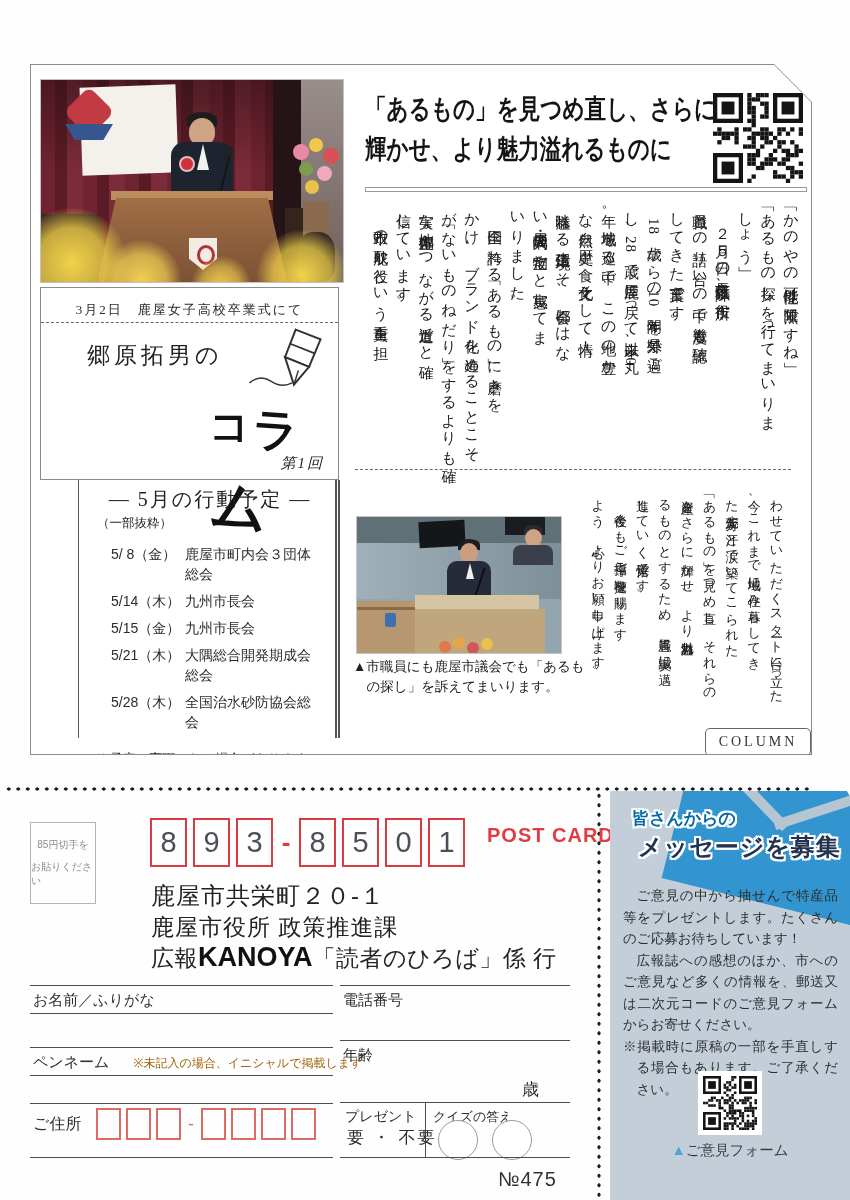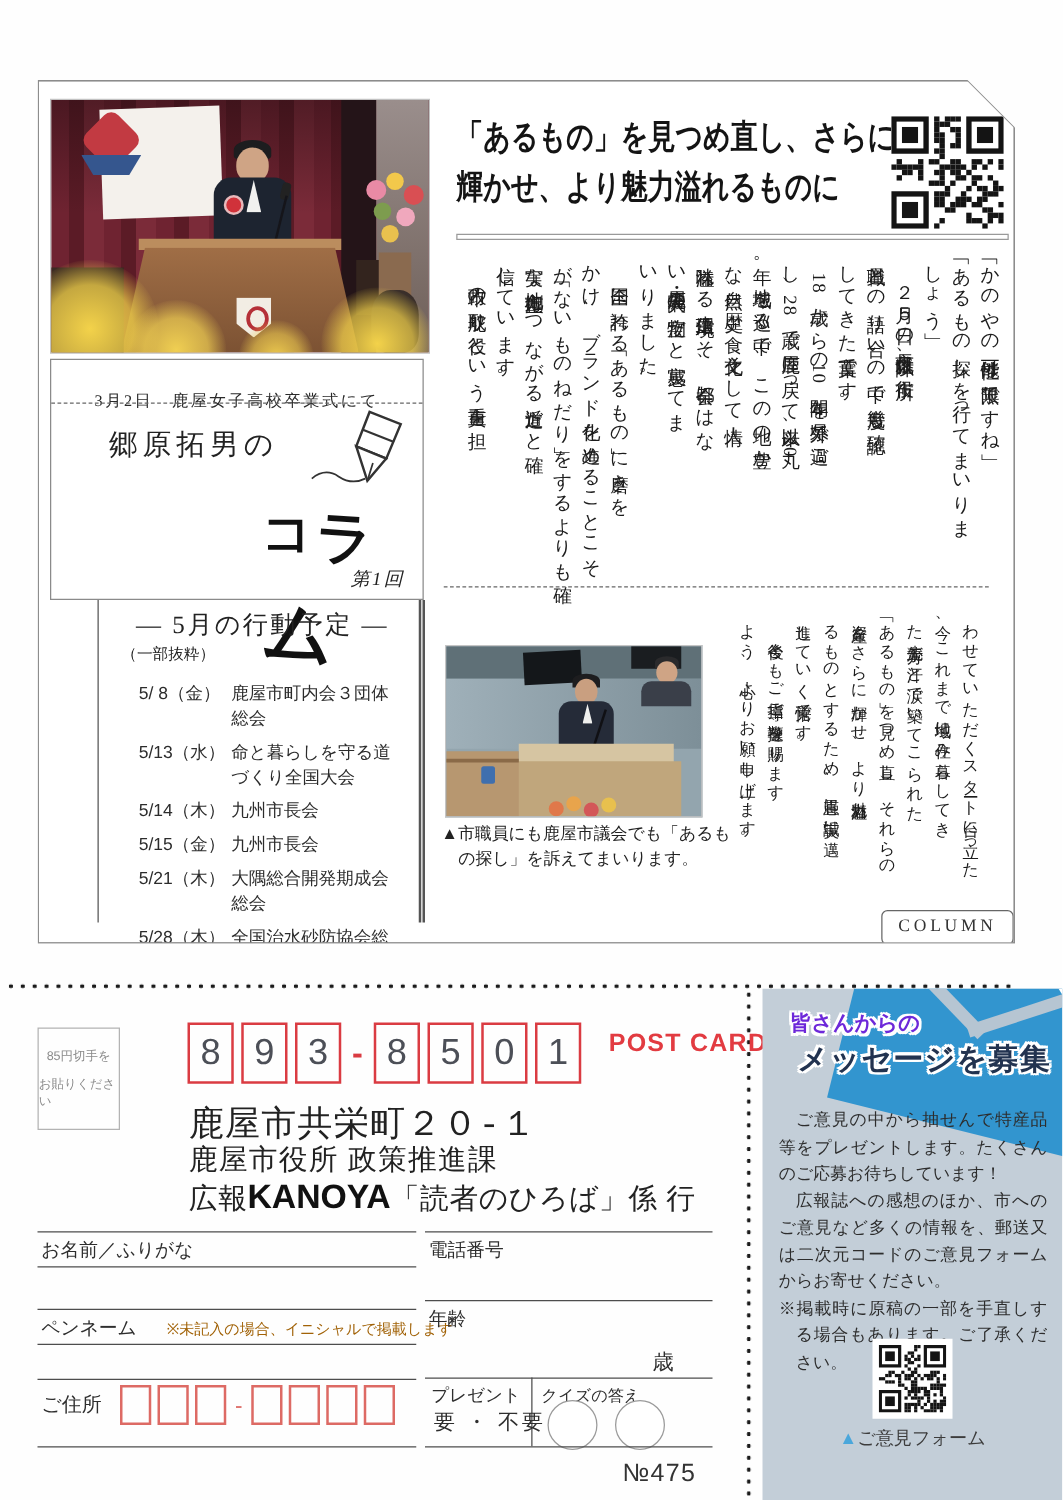--- a/index.html
+++ b/index.html
@@ -40,21 +40,21 @@
       clip-path:polygon(0 0,100% 0,100% 65%,50% 100%,0 65%);}
   .p1-crestring{position:absolute;left:156px;top:165px;width:12px;height:14px;border:3px solid #b53038;border-radius:50%;}
   .p1-flower{position:absolute;border-radius:50%;}
   .p1-arr{position:absolute;left:250px;top:58px;width:52px;height:64px;}
   .p1-arr i{position:absolute;border-radius:50%;}
   .p1-pedestal{position:absolute;left:262px;top:122px;width:26px;height:58px;background:#8a6a4f;}
   .p1-vase{position:absolute;left:256px;top:152px;width:38px;height:50px;background:#3a2f2a;border-radius:40% 40% 30% 30%;}
 
   
   .info-box{position:absolute;left:9px;top:222px;width:297px;height:191px;border:1px solid #8a8a8a;background:#fff;}
-  .photo1-caption{margin-top:24px;text-align:center;font-size:13px;letter-spacing:2px;color:#2a2a2a;}
+  .photo1-caption{margin-top:13px;text-align:center;font-size:13px;letter-spacing:2px;color:#2a2a2a;}
   .info-dash{position:absolute;left:0;top:34px;width:100%;border-top:1px dashed #666;}
   .col-author{position:absolute;left:22px;top:52px;font-size:23px;letter-spacing:4px;color:#222;margin-left:24px;}
   .col-name-main{position:absolute;left:14px;top:80px;font-size:66px;font-weight:600;letter-spacing:2px;color:#111;line-height:1;}
   .col-name-sub{position:absolute;left:168px;top:106px;color:#111;}
   .col-name-sub span{display:inline-block;font-weight:600;}
   .col-name-sub span:nth-child(1){font-size:40px;}
   .col-name-sub span:nth-child(2){font-size:46px;margin-left:2px;transform:translateY(6px) rotate(4deg);}
   .col-name-sub span:nth-child(3){font-size:56px;margin-left:2px;transform:translateY(14px) rotate(8deg);}
   .col-episode{position:absolute;right:14px;bottom:6px;font-size:15px;letter-spacing:2px;color:#222;font-style:italic;}
   .pen-icon{position:absolute;left:196px;top:38px;width:96px;height:80px;}
@@ -120,21 +120,21 @@
       background-image:radial-gradient(circle,#1b1b1b 1.5px,transparent 1.7px);background-size:4px 9.5px;background-repeat:repeat-y;}
 
   
   .stamp-box{position:absolute;left:30px;top:822px;width:64px;height:80px;border:1px solid #b3b3b3;
       display:flex;flex-direction:column;align-items:center;justify-content:center;gap:8px;
       font-size:10px;color:#8a8a8a;}
   .postal-row{position:absolute;left:150px;top:818px;display:flex;align-items:center;gap:6px;}
   .postal-box{width:33px;height:45px;border:2px solid #da3b42;display:flex;align-items:center;justify-content:center;
       font-size:29px;color:#4c4f57;}
   .postal-hyphen{width:14px;text-align:center;font-size:26px;color:#da3b42;font-weight:bold;}
-  .addr1{position:absolute;left:151px;top:880px;font-size:28px;letter-spacing:1px;color:#222;font-family:Liberation Mono, monospace;}
+  .addr1{position:absolute;left:151px;top:880px;font-size:24px;letter-spacing:1px;color:#222;}
   .addr2{position:absolute;left:151px;top:912px;font-size:23px;letter-spacing:1px;color:#222;}
   .addr3{position:absolute;left:151px;top:942px;font-size:23px;letter-spacing:0.5px;color:#222;display:flex;align-items:baseline;}
   .addr3 .brand{font-size:27px;font-weight:bold;letter-spacing:0;color:#111;}
   .postcard-label{position:absolute;left:487px;top:824px;font-size:20px;font-weight:bold;letter-spacing:1px;color:#e23b41;}
 
   .fline{position:absolute;height:0;border-top:1px solid #4d4d4d;}
   .flabel{position:absolute;font-size:15px;color:#2e2e2e;}
   .fnote{font-size:12px;color:#a16207;margin-left:24px;}
   .addr-code-row{position:absolute;left:96px;top:1108px;display:flex;align-items:center;gap:5px;}
   .addr-code-box{width:21px;height:28px;border:2px solid #dd6a64;}
@@ -145,21 +145,21 @@
   .quiz-circle{position:absolute;width:38px;height:38px;border:1px solid #9a9a9a;border-radius:50%;background:#fff;}
   .issue-no{position:absolute;left:498px;top:1168px;font-size:20px;color:#333;letter-spacing:1px;}
 
   
   .feedback{position:absolute;left:610px;top:791px;width:240px;height:409px;background:#c3ced8;overflow:hidden;}
   .env{position:absolute;top:-38px;right:-32px;width:205px;height:152px;transform:rotate(14deg);}
   .env-body{position:absolute;inset:0;background:#3295cf;}
   .env-flap-l{position:absolute;left:-12px;top:34px;width:130px;height:10px;background:#b6c5d2;transform:rotate(32deg);}
   .env-flap-r{position:absolute;right:-12px;top:34px;width:130px;height:10px;background:#b6c5d2;transform:rotate(-32deg);}
   .env-paper{position:absolute;right:-30px;top:-34px;width:78px;height:78px;background:#fff;transform:rotate(45deg);}
-  .fb-h1{position:absolute;left:22px;top:16px;font-size:17px;font-weight:bold;color:#6d28d9;
+  .fb-h1{position:absolute;left:22px;top:16px;font-size:17px;font-weight:bold;color:#0369a1;
       text-shadow:-2px -2px 0 #fff,2px -2px 0 #fff,-2px 2px 0 #fff,2px 2px 0 #fff,0 -2px 0 #fff,0 2px 0 #fff,-2px 0 0 #fff,2px 0 0 #fff;}
   .fb-h2{position:absolute;left:28px;top:40px;font-size:24px;font-weight:bold;letter-spacing:1px;color:#223350;
       text-shadow:-2px -2px 0 #fff,2px -2px 0 #fff,-2px 2px 0 #fff,2px 2px 0 #fff,0 -2px 0 #fff,0 2px 0 #fff,-2px 0 0 #fff,2px 0 0 #fff;}
   .fb-body{position:absolute;left:13px;top:94px;width:215px;font-family:"Liberation Serif","DejaVu Serif",serif;
       font-size:13.5px;line-height:21.5px;color:#2d2d2d;text-align:justify;}
   .fb-body p{margin:0;text-indent:1em;}
   .fb-body p.fb-note{text-indent:-1em;padding-left:1em;}
   .qr2-wrap{position:absolute;left:50%;top:280px;transform:translateX(-50%);width:64px;height:64px;background:#fff;
       display:flex;align-items:center;justify-content:center;}
   .qr2{width:54px;height:54px;}
@@ -379,24 +379,20 @@
 
       <div class="dash2"></div>
 
       <div class="schedule mincho">
         <div class="s-title">— 5月の行動予定 —</div>
         <div class="s-sub">（一部抜粋）</div>
         <div class="s-items gothic" id="schedule-items">
             <div class="s-row">
               <span class="s-date">5/ 8（金）</span>
               <span class="s-event">鹿屋市町内会３団体総会</span>
-            </div>
-            <div class="s-row">
-              <span class="s-date">5/13（水）</span>
-              <span class="s-event">命と暮らしを守る道づくり全国大会</span>
             </div>
             <div class="s-row">
               <span class="s-date">5/14（木）</span>
               <span class="s-event">九州市長会</span>
             </div>
             <div class="s-row">
               <span class="s-date">5/15（金）</span>
               <span class="s-event">九州市長会</span>
             </div>
             <div class="s-row">

